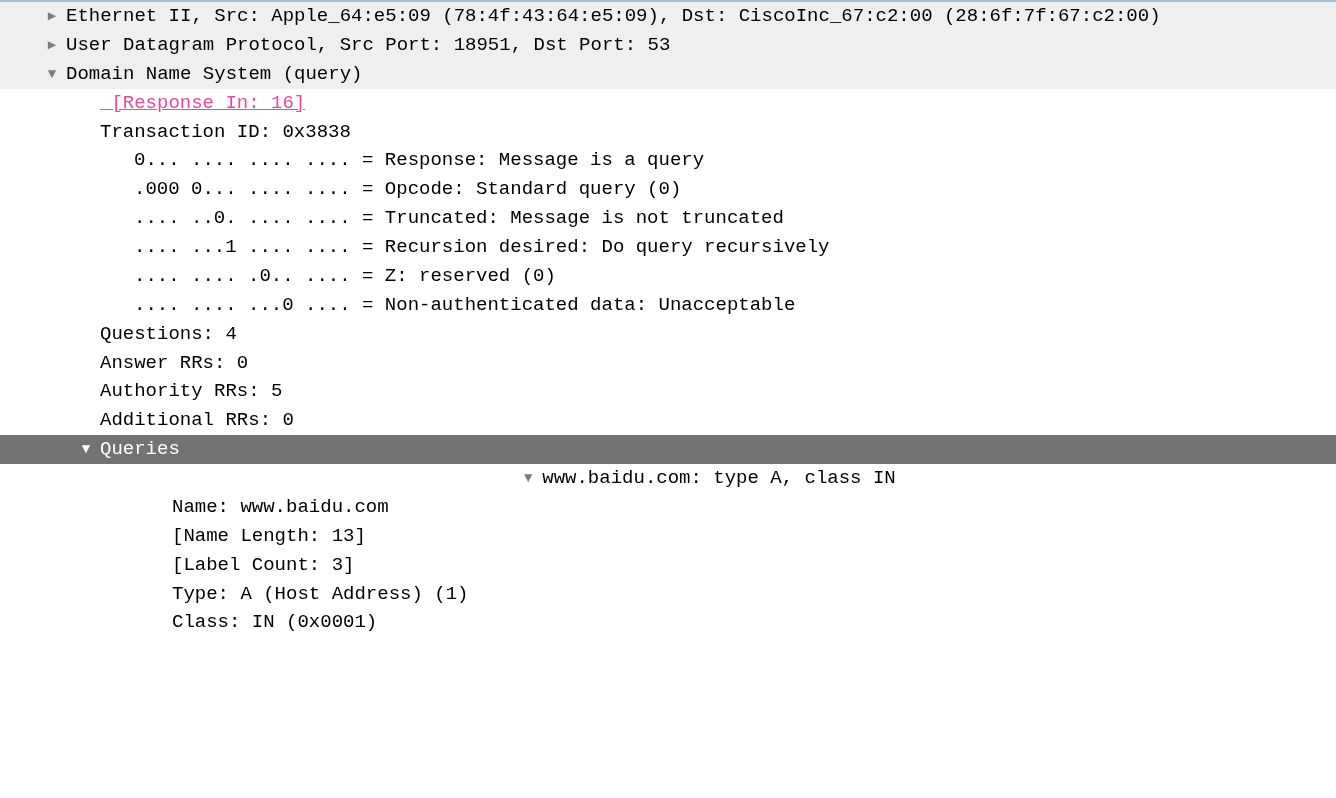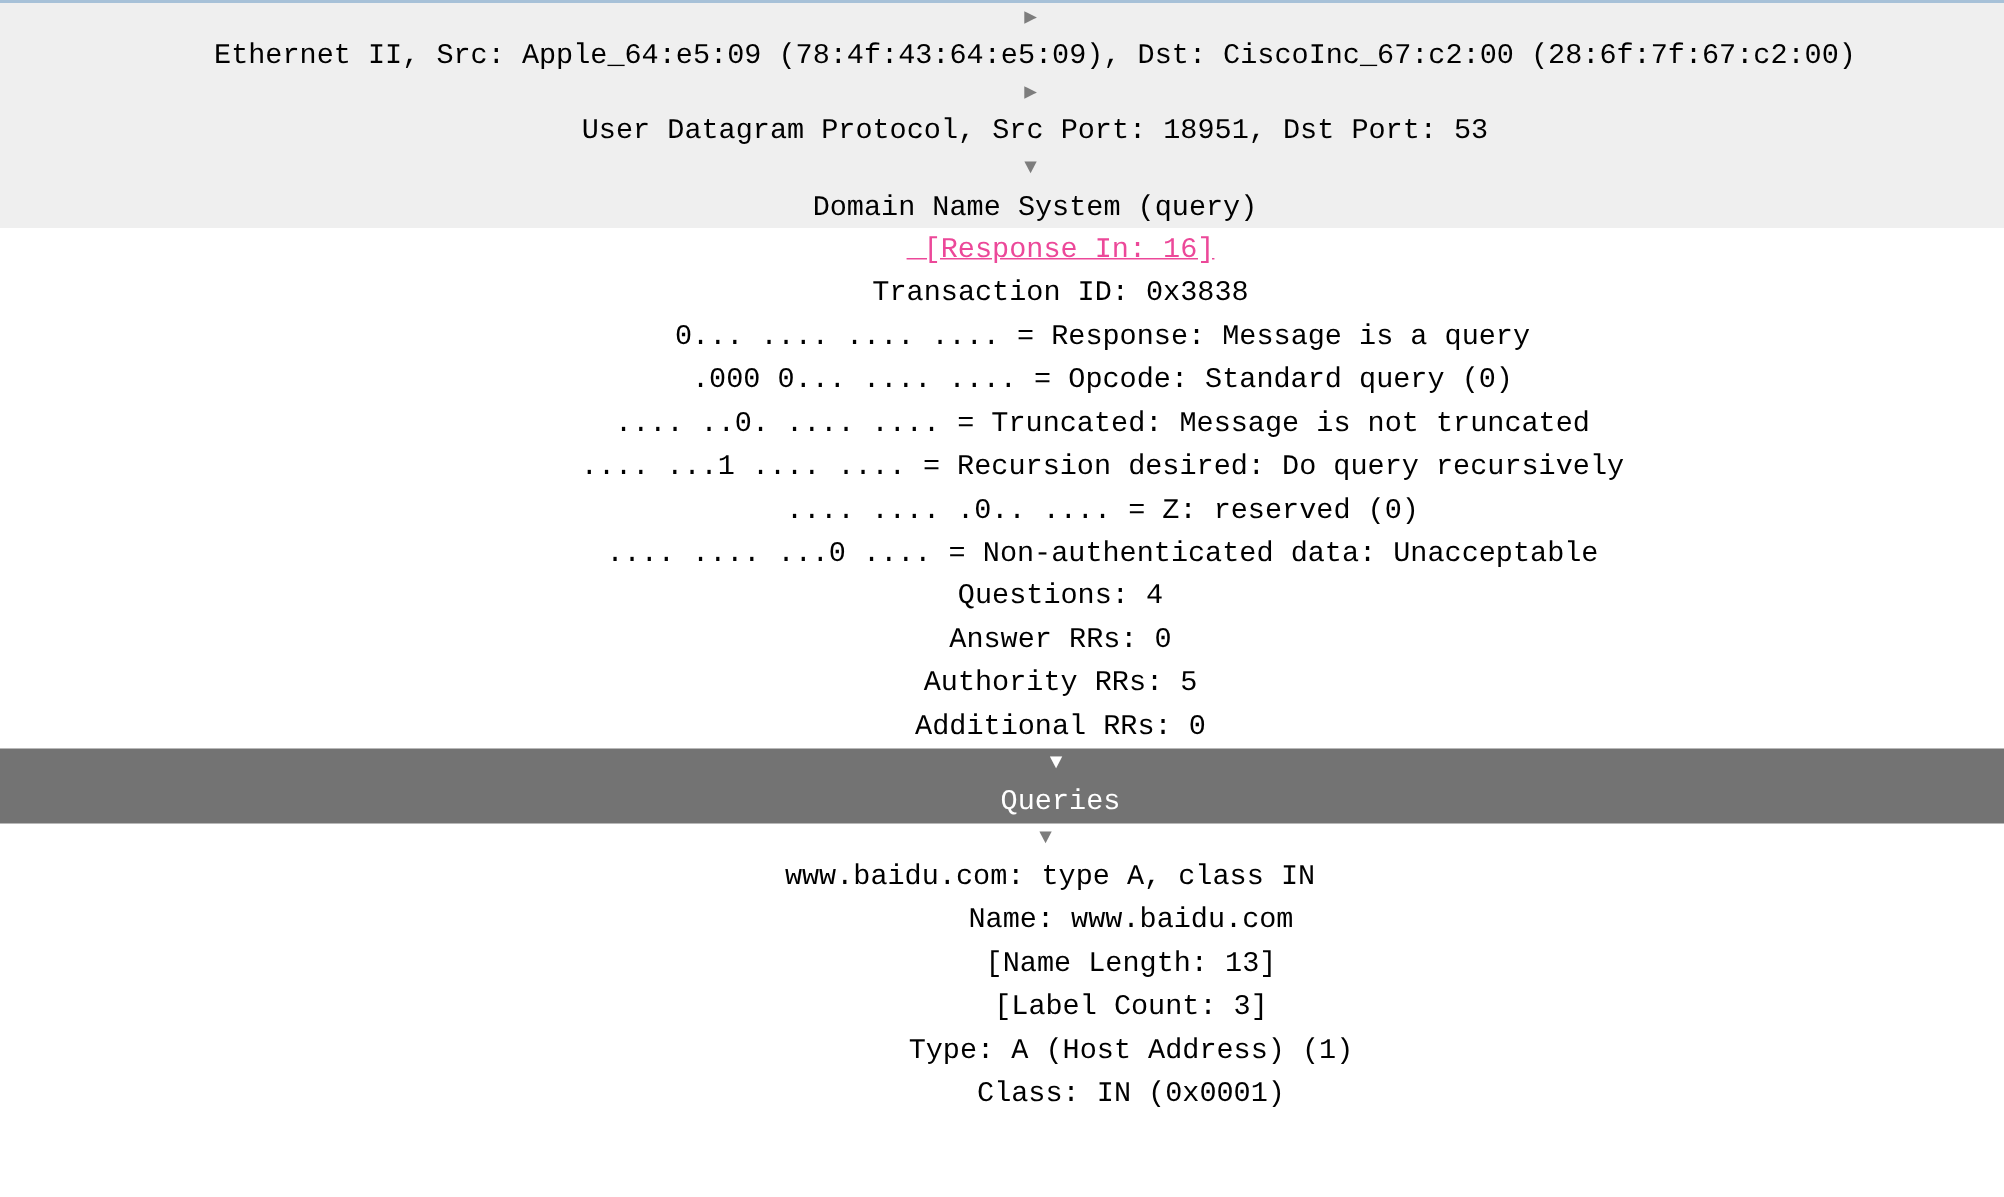--- a/index.html
+++ b/index.html
@@ -17,21 +17,20 @@
       height: 798px;
       overflow: hidden;
     }
     .pane {
       border-top: 2px solid #a7c1d8;
     }
     .row {
       display: flex;
       align-items: center;
       white-space: pre;
-      flex-direction: column;
     }
     .row.header {
       background: #efefef;
     }
     .row.selected {
       background: #737373;
       color: #fff;
     }
     .arrow {
       display: inline-block;
@@ -55,21 +54,21 @@
       display: inline-block;
       width: 16px;
       margin-right: 6px;
     }
     .link {
       color: #ec4899;
       text-decoration: underline;
     }
     .pad-0 { padding-left: 44px; }
     .pad-1 { padding-left: 78px; }
-    .pad-2 { padding-left: 64px; }
+    .pad-2 { padding-left: 80px; justify-content: center; }
     .pad-2b { padding-left: 134px; }
     .pad-3 { padding-left: 172px; }
   </style>
 </head>
 <body>
 
 <div class="pane">
 
   <div class="row header pad-0">
     <span class="arrow right"></span>

